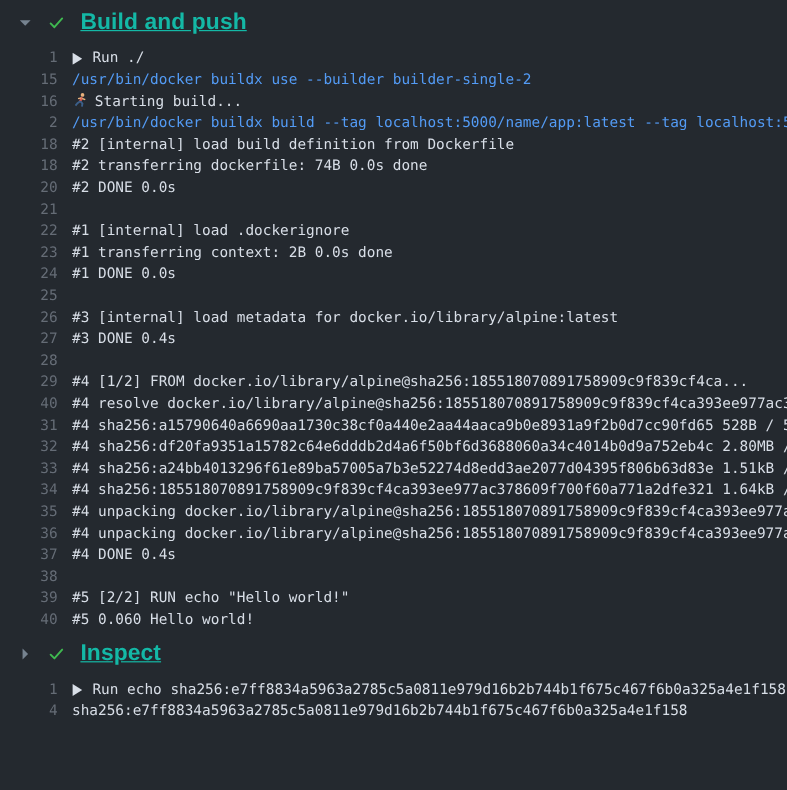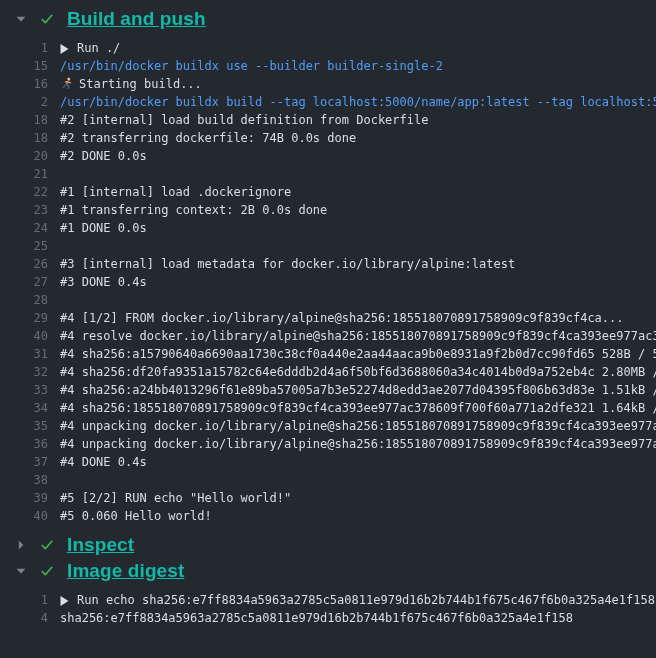--- a/index.html
+++ b/index.html
@@ -227,33 +227,20 @@
           <svg width="14" height="14" viewBox="0 0 16 16">
             <path d="M2.5 8.6l3.6 3.6 7.4-8.4" stroke="#3fb950" stroke-width="1.8" fill="none" stroke-linecap="round" stroke-linejoin="round"></path>
           </svg>
         </span>
       <span class="title">Inspect</span>
     </div>
 
   </section>
 
   <section>
-    <div class="section-header">
-      <span class="toggle">
-          <svg width="10" height="10" viewBox="0 0 10 10">
-            <path d="M0.5 2.8l4.5 4.6 4.5-4.6z" fill="#768390"></path>
-          </svg>
-        </span>
-      <span class="check">
-          <svg width="14" height="14" viewBox="0 0 16 16">
-            <path d="M2.5 8.6l3.6 3.6 7.4-8.4" stroke="#3fb950" stroke-width="1.8" fill="none" stroke-linecap="round" stroke-linejoin="round"></path>
-          </svg>
-        </span>
-      <span class="title">Image digest</span>
-    </div>
     <div class="log-body">
   <div class="log-line">
     <span class="gutter">1</span>
     <span class="content"><span class="inline-icon play"><svg width="9" height="10" viewBox="0 0 8 10">
                 <path d="M0 0l8 5-8 5z" fill="#d8dee7"></path>
               </svg></span><span class="txt">Run echo sha256:e7ff8834a5963a2785c5a0811e979d16b2b744b1f675c467f6b0a325a4e1f158</span></span>
   </div>
 
   <div class="log-line">
     <span class="gutter">4</span>

